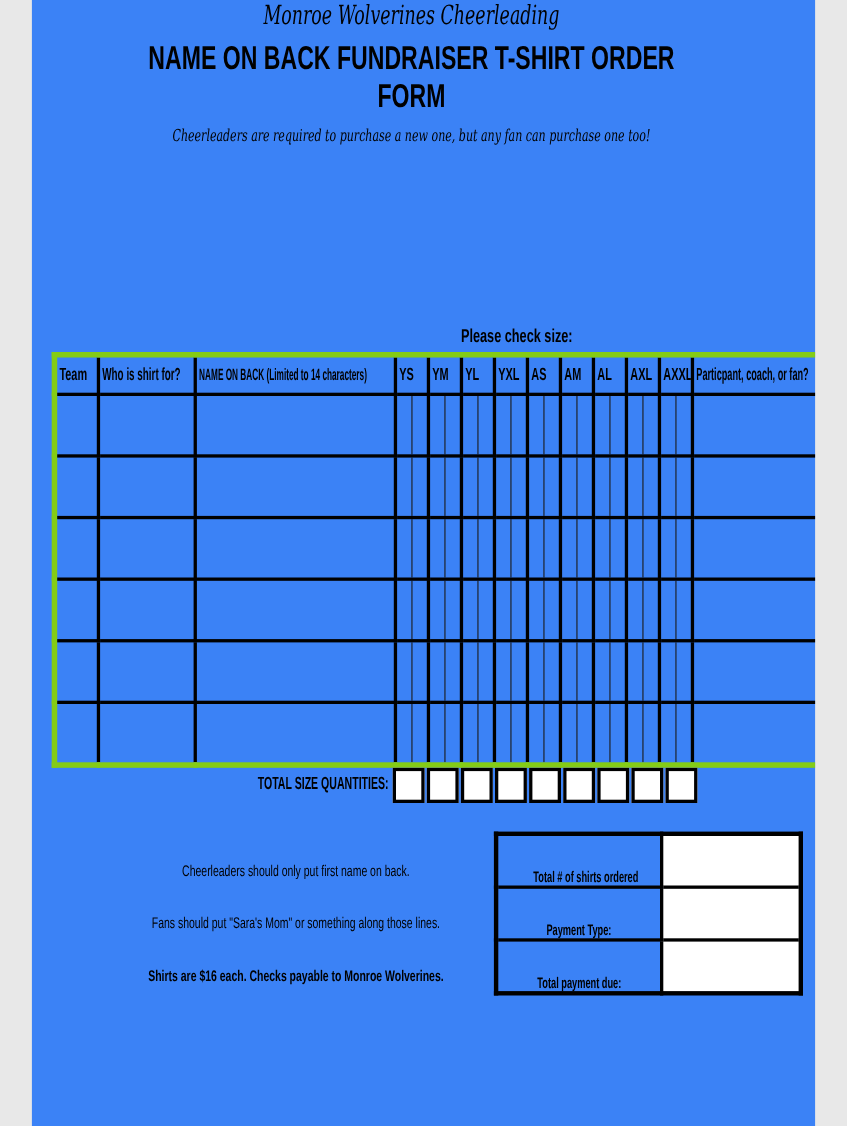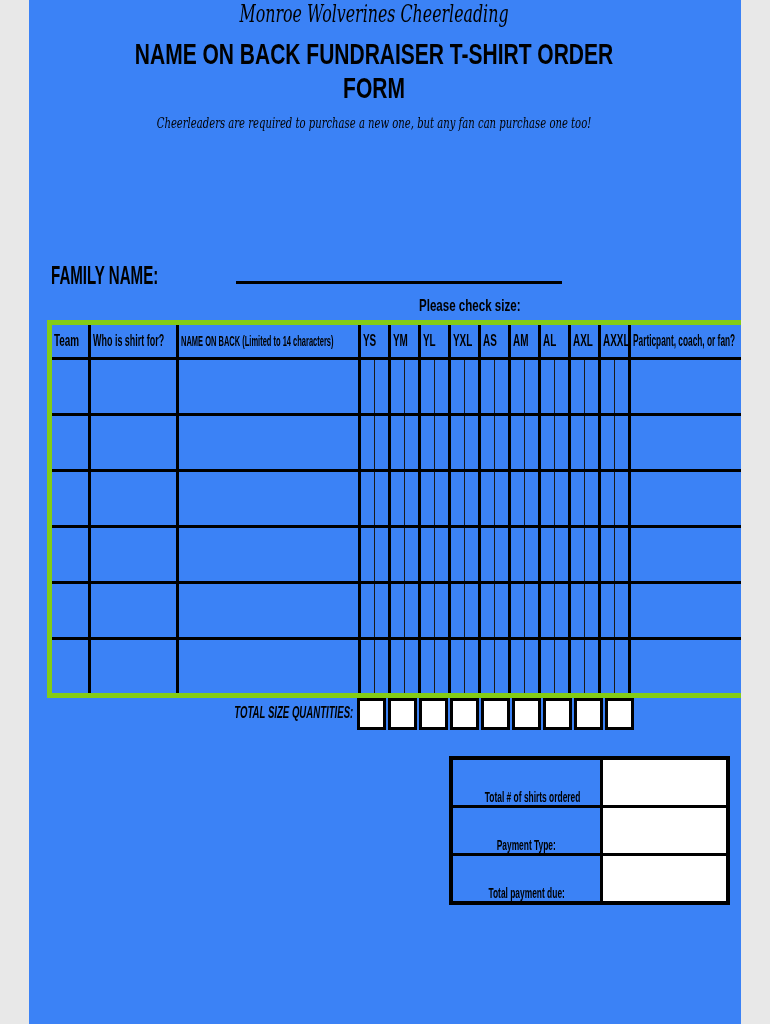--- a/index.html
+++ b/index.html
@@ -38,21 +38,21 @@
   
   td.s {
     background-image:linear-gradient(#1a1a1a,#1a1a1a);
     background-size:1px 100%; background-position:13px 0; background-repeat:no-repeat;
   }
   td.pcf-db { border-bottom:2px dashed #8f8f8f; }
   td.pcf-dt { border-top:2px dashed #8f8f8f; }
 
   
   .totals { position:absolute; left:18px; top:695px; display:flex; align-items:flex-start; }
-  .totals-label { width:306px; text-align:right; padding-right:3px; font-weight:bold; font-size:16px; line-height:36px;font-style:italic; }
+  .totals-label { width:306px; text-align:right; padding-right:3px; font-weight:bold; font-size:16px; line-height:36px; }
   .total-box { width:23px; height:26px; border:3px solid #000; margin:3px 1px 0 1px; background:#fff; }
 
   
   .notes { position:absolute; left:20px; top:783px; width:440px; text-align:center; }
   .notes p { margin:0 0 32px 0; font-size:14px; line-height:16px; transform:scaleX(0.68); white-space:nowrap; }
   .notes p.strong { font-weight:bold; }
 
   
   .summary-wrap { position:absolute; left:420px; top:756px; }
   table.summary { border-collapse:collapse; table-layout:fixed; width:277px; border:4px solid #000; }
@@ -64,23 +64,20 @@
 <body>
 
 <div class="page">
 
   <div class="hdr">
     <div class="org">Monroe Wolverines Cheerleading</div>
     <div class="title">NAME ON BACK FUNDRAISER T-SHIRT ORDER FORM</div>
     <div class="tagline">Cheerleaders are required to purchase a new one, but any fan can purchase one too!</div>
   </div>
 
-  <div class="family">
-    <span class="family-label"><span class="cxl" style="transform:scaleX(0.58)">FAMILY NAME:</span></span><span class="fill-line"></span>
-  </div>
 
   <div class="check-size">
     <span class="cxl">Please check size:</span>
   </div>
 
   <div class="order-wrap">
     <table class="order">
       <colgroup>
         <col style="width:40px">
           <col style="width:88px">
@@ -212,20 +209,25 @@
     <div class="total-box"></div>
     <div class="total-box"></div>
     <div class="total-box"></div>
     <div class="total-box"></div>
     <div class="total-box"></div>
     <div class="total-box"></div>
     <div class="total-box"></div>
     <div class="total-box"></div>
   </div>
 
+  <div class="notes">
+    <p class="note">Cheerleaders should only put first name on back.</p>
+    <p class="note">Fans should put "Sara's Mom" or something along those lines.</p>
+    <p class="note strong">Shirts are $16 each. Checks payable to Monroe Wolverines.</p>
+  </div>
 
   <div class="summary-wrap">
     <table class="summary">
       <colgroup>
           <col style="width:150px">
           <col style="width:127px">
         </colgroup>
       <tbody>
           <tr>
         <td class="sum-label"><span class="cxm">Total # of shirts ordered</span></td>

